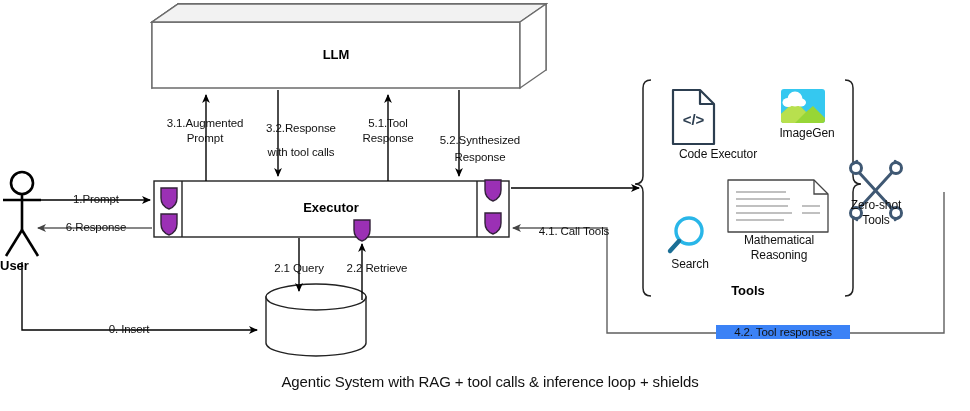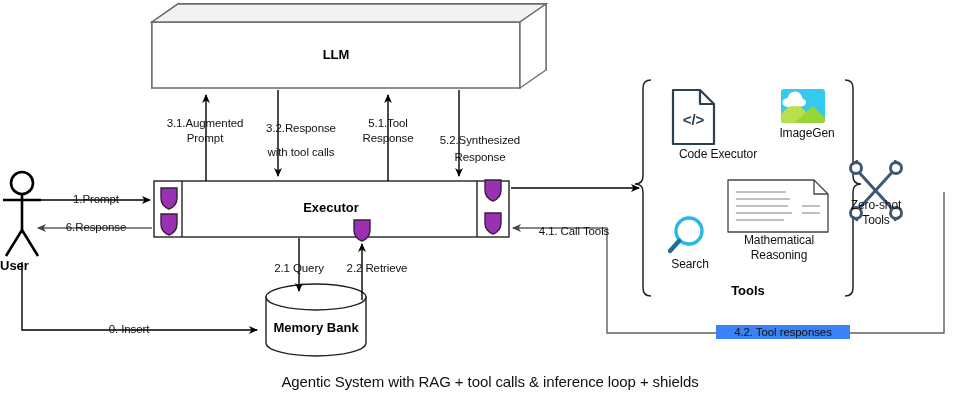--- a/index.html
+++ b/index.html
@@ -166,21 +166,20 @@
   <svg class="abs" style="left:483px;top:178px;" width="20" height="24" viewBox="0 0 20 24">
     <path d="M2,2 L18,2 L18,12 Q18,20 10,23 Q2,20 2,12 Z" fill="#9B30B5" stroke="#33223a" stroke-width="1.4"></path>
   </svg>
   <svg class="abs" style="left:483px;top:211px;" width="20" height="24" viewBox="0 0 20 24">
     <path d="M2,2 L18,2 L18,12 Q18,20 10,23 Q2,20 2,12 Z" fill="#9B30B5" stroke="#33223a" stroke-width="1.4"></path>
   </svg>
 
 
   <div class="node-title" style="left:271px;top:200px;width:120px;">Executor</div>
   <div class="node-title" style="left:276px;top:47px;width:120px;">LLM</div>
-  <div class="node-title" style="left:256px;top:320px;width:120px;">Memory Bank</div>
   <div class="node-title" style="left:0px;top:258px;width:46px;text-align:left;">User</div>
   <div class="node-title" style="left:708px;top:283px;width:80px;">Tools</div>
 
   <div class="lbl" style="left:645px;top:147px;width:98px;font-size:12px;margin-left:24px;">Code Executor</div>
   <div class="lbl" style="left:762px;top:126px;width:90px;font-size:12px;">ImageGen</div>
   <div class="lbl" style="left:838px;top:198px;width:76px;font-size:12px;line-height:15px;">Zero-shot
 Tools</div>
   <div class="lbl" style="left:733px;top:233px;width:92px;font-size:12px;line-height:15px;">Mathematical
 Reasoning</div>
   <div class="lbl" style="left:660px;top:257px;width:60px;font-size:12px;">Search</div>

